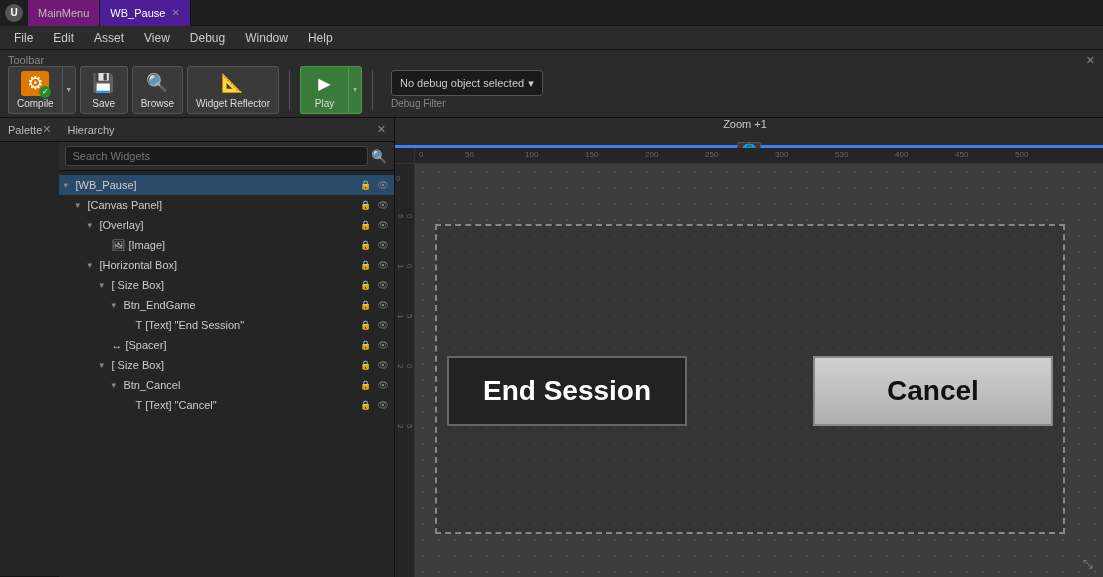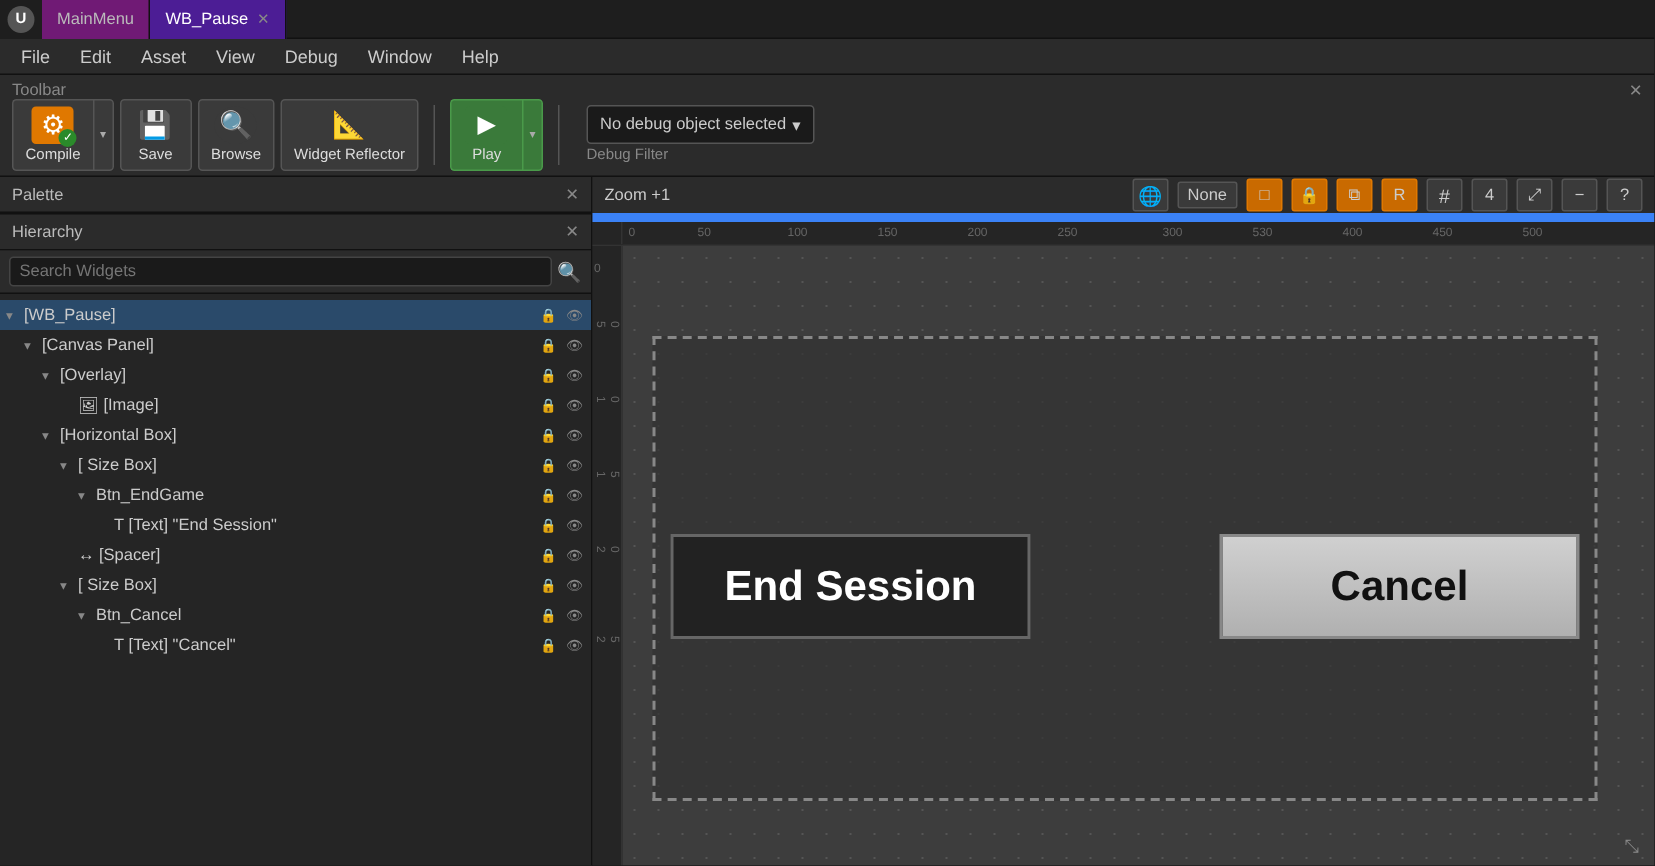--- a/index.html
+++ b/index.html
@@ -183,21 +183,21 @@
       display: flex;
       height: calc(577px - 26px - 24px - 68px);
     }
 
     
     .left-panel {
       width: 395px;
       background: #252525;
       border-right: 1px solid #111;
       display: flex;
-      flex-direction: column;
+      flex-direction: row;
     }
     .panel-header {
       display: flex;
       align-items: center;
       justify-content: space-between;
       padding: 3px 8px;
       background: #2b2b2b;
       border-bottom: 1px solid #111;
       height: 24px;
     }
@@ -282,23 +282,24 @@
       background: #1e1e1e;
       display: flex;
       flex-direction: column;
       position: relative;
     }
     .canvas-toolbar {
       display: flex;
       align-items: center;
       background: #2b2b2b;
       height: 30px;
-      border-bottom: 6px solid #3b82f6;
+      border-bottom: 3px solid #3b82f6;
       padding: 0 8px;
       gap: 6px;
+      flex-direction: column;
     }
     .zoom-label {
       font-size: 11px;
       color: #ccc;
       margin-right: 8px;
     }
     .canvas-tool-btn {
       display: flex;
       align-items: center;
       justify-content: center;

